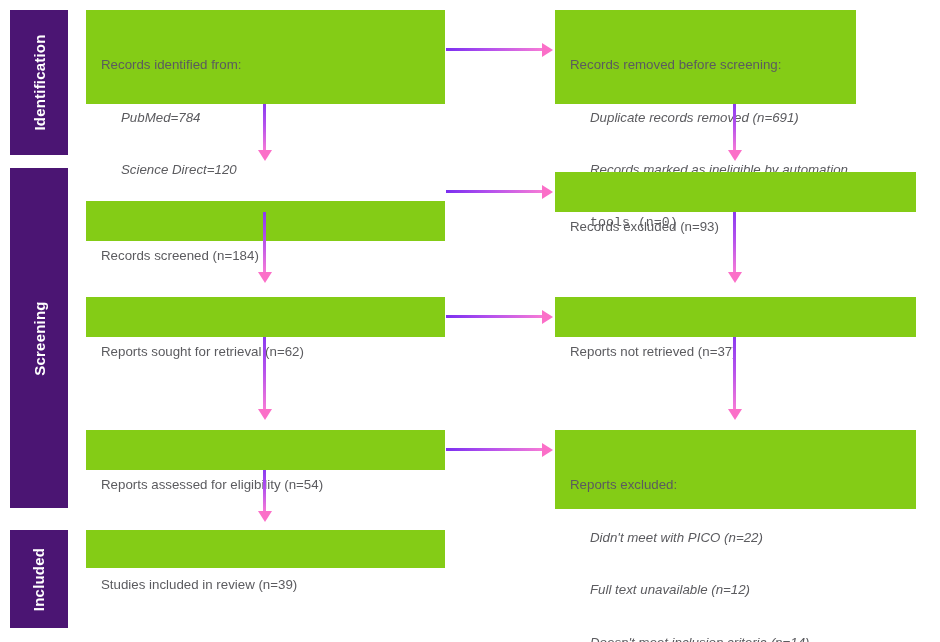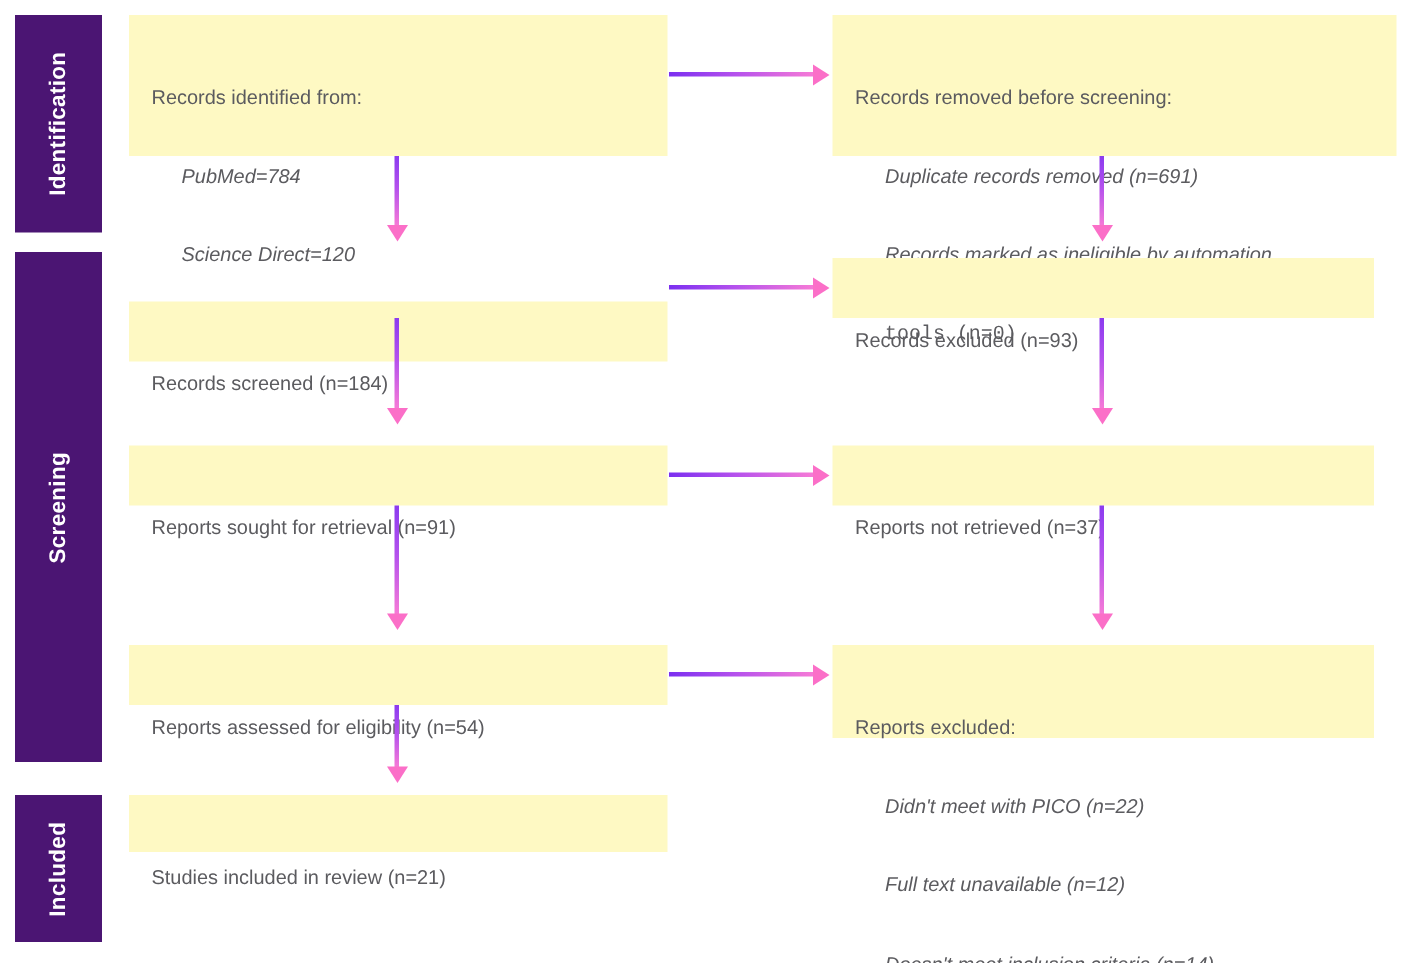--- a/index.html
+++ b/index.html
@@ -31,21 +31,21 @@
     font-size: 15px;
     font-weight: bold;
     letter-spacing: 0.2px;
     white-space: nowrap;
     transform: rotate(-90deg);
     transform-origin: center center;
   }
   
   .flow-box {
     position: absolute;
-    background: #fef9c3;
+    background: #84cc16;
     box-sizing: border-box;
     padding: 11px 14px 11px 15px;
     color: #5b5b5f;
     font-size: 13.3px;
     line-height: 17.5px;
     white-space: pre;
   }
   .flow-box .box-line {
     display: block;
   }
@@ -101,21 +101,21 @@
   <div class="stage-band" style="left:10px; top:530px; width:58px; height:98px;">
     <span class="stage-band-label">Included</span>
   </div>
 
   <div class="flow-box" style="left:86px; top:10px; width:359px; height:94px;">
     <span class="box-line">Records identified from:</span>
     <span class="box-line indent">PubMed=784</span>
     <span class="box-line indent">Science Direct=120</span>
   </div>
 
-  <div class="flow-box" style="left:555px; top:10px; width:376px; height:94px;">
+  <div class="flow-box" style="left:555px; top:10px; width:301px; height:94px;">
     <span class="box-line">Records removed before screening:</span>
     <span class="box-line indent">Duplicate records removed (n=691)</span>
     <span class="box-line indent">Records marked as ineligible by automation</span>
     <span class="box-line indent-cont">tools (n=0)</span>
   </div>
 
   <div class="arrow-h" style="left:446px; top:48px; width:97px;"></div>
   <div class="arrow-h-head" style="left:542px; top:42.5px;"></div>
 
   <div class="arrow-v" style="left:263px; top:104px; width:3px; height:47px;"></div>
@@ -135,50 +135,50 @@
   <div class="arrow-h" style="left:446px; top:190px; width:97px;"></div>
   <div class="arrow-h-head" style="left:542px; top:184.5px;"></div>
 
   <div class="arrow-v" style="left:263px; top:212px; width:3px; height:61px;"></div>
   <div class="arrow-v-head" style="left:257.5px; top:272px;"></div>
 
   <div class="arrow-v" style="left:733px; top:212px; width:3px; height:61px;"></div>
   <div class="arrow-v-head" style="left:727.5px; top:272px;"></div>
 
   <div class="flow-box" style="left:86px; top:297px; width:359px; height:40px;">
-    <span class="box-line">Reports sought for retrieval (n=91)</span>
+    <span class="box-line">Reports sought for retrieval (n=62)</span>
   </div>
 
   <div class="flow-box" style="left:555px; top:297px; width:361px; height:40px;">
     <span class="box-line">Reports not retrieved (n=37)</span>
   </div>
 
   <div class="arrow-h" style="left:446px; top:315px; width:97px;"></div>
   <div class="arrow-h-head" style="left:542px; top:309.5px;"></div>
 
   <div class="arrow-v" style="left:263px; top:337px; width:3px; height:73px;"></div>
   <div class="arrow-v-head" style="left:257.5px; top:409px;"></div>
 
   <div class="arrow-v" style="left:733px; top:337px; width:3px; height:73px;"></div>
   <div class="arrow-v-head" style="left:727.5px; top:409px;"></div>
 
   <div class="flow-box" style="left:86px; top:430px; width:359px; height:40px;">
     <span class="box-line">Reports assessed for eligibility (n=54)</span>
   </div>
 
-  <div class="flow-box" style="left:555px; top:430px; width:361px; height:62px;">
+  <div class="flow-box" style="left:555px; top:430px; width:361px; height:79px;">
     <span class="box-line">Reports excluded:</span>
     <span class="box-line indent">Didn't meet with PICO (n=22)</span>
     <span class="box-line indent">Full text unavailable (n=12)</span>
     <span class="box-line indent">Doesn't meet inclusion criteria (n=14)</span>
   </div>
 
   <div class="arrow-h" style="left:446px; top:448px; width:97px;"></div>
   <div class="arrow-h-head" style="left:542px; top:442.5px;"></div>
 
   <div class="arrow-v" style="left:263px; top:470px; width:3px; height:42px;"></div>
   <div class="arrow-v-head" style="left:257.5px; top:511px;"></div>
 
   <div class="flow-box" style="left:86px; top:530px; width:359px; height:38px;">
-    <span class="box-line">Studies included in review (n=21)</span>
+    <span class="box-line">Studies included in review (n=39)</span>
   </div>
 
 </div>
 
 </body></html>

